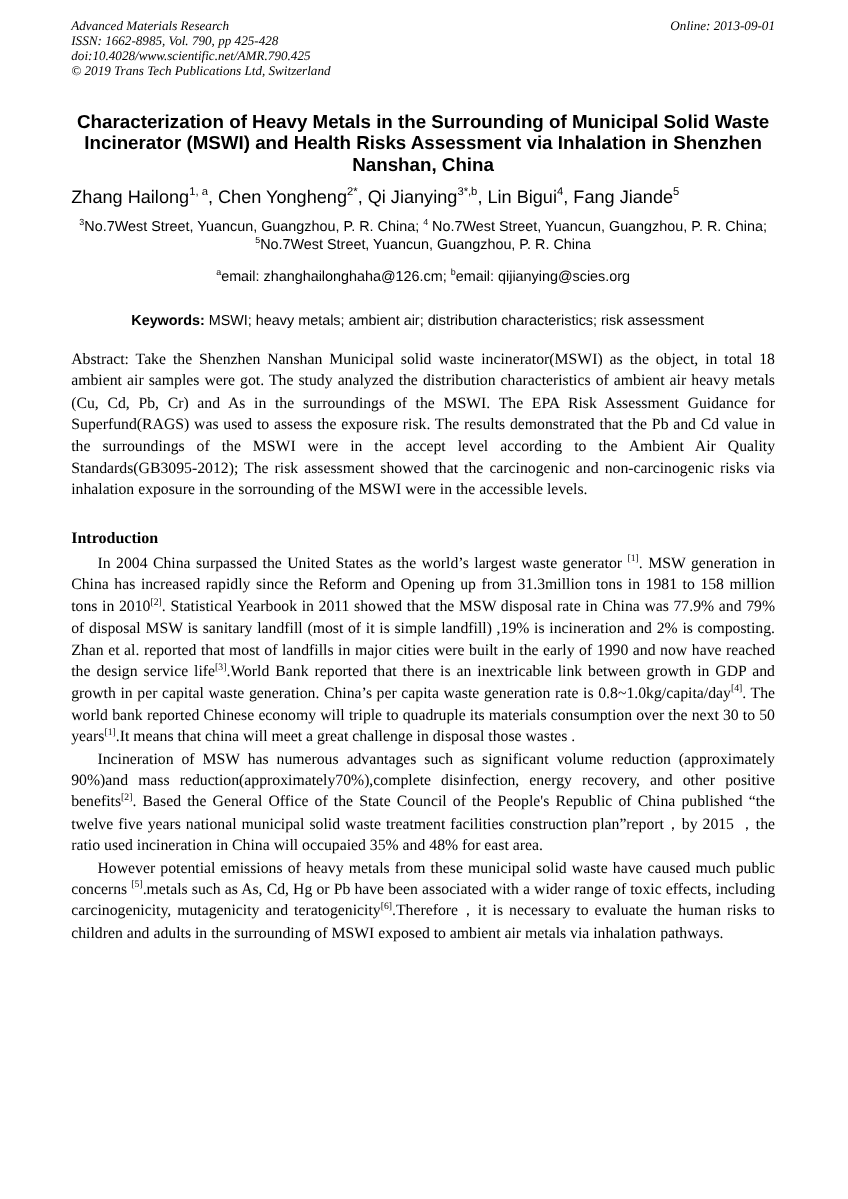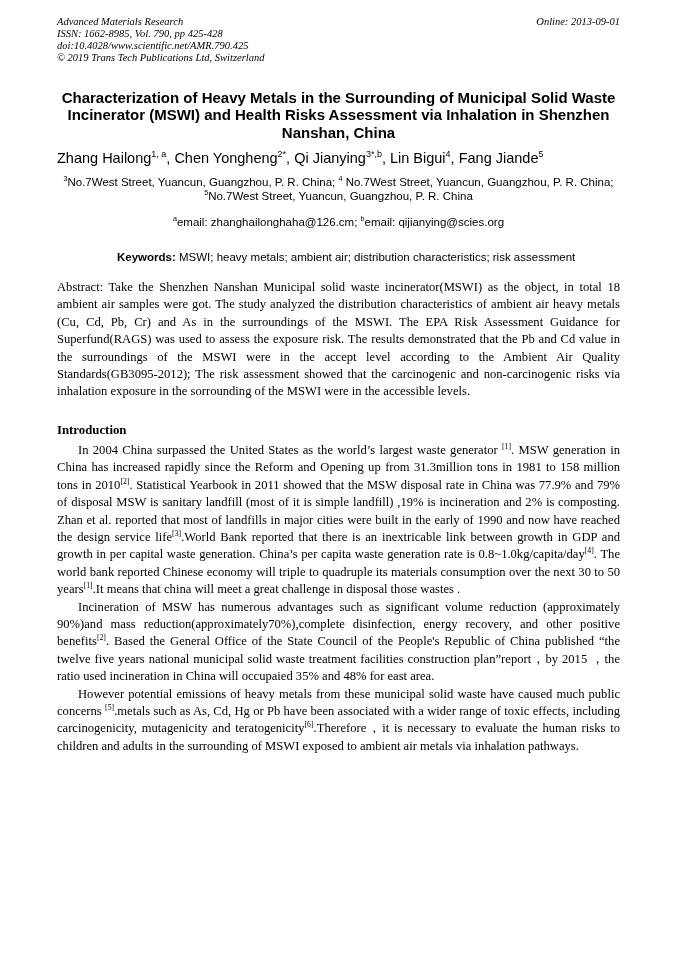--- a/index.html
+++ b/index.html
@@ -35,21 +35,21 @@
     text-align:center;
     margin-top:8px;
   }
   .emails {
     font:11.5px/14px "Liberation Sans", sans-serif;
     text-align:center;
     margin-top:11px;
   }
   .keywords {
     font:11.5px/14.5px "Liberation Sans", sans-serif;
-    margin:21px 0 0 12px;
+    margin:21px 0 0 0;
     padding-left:48px;
   }
   .keywords .label { font-weight:bold; }
   .abstract {
     font:12.6px/17.4px "Liberation Serif", serif;
     text-align:justify;
     margin:15px 0 0 0;
   }
   .abstract .label { font-weight:normal; }
   .section-heading {

